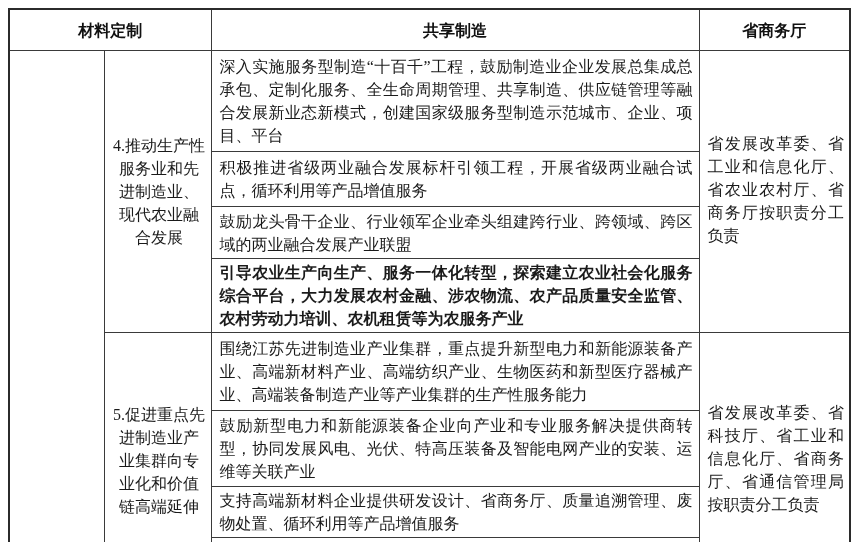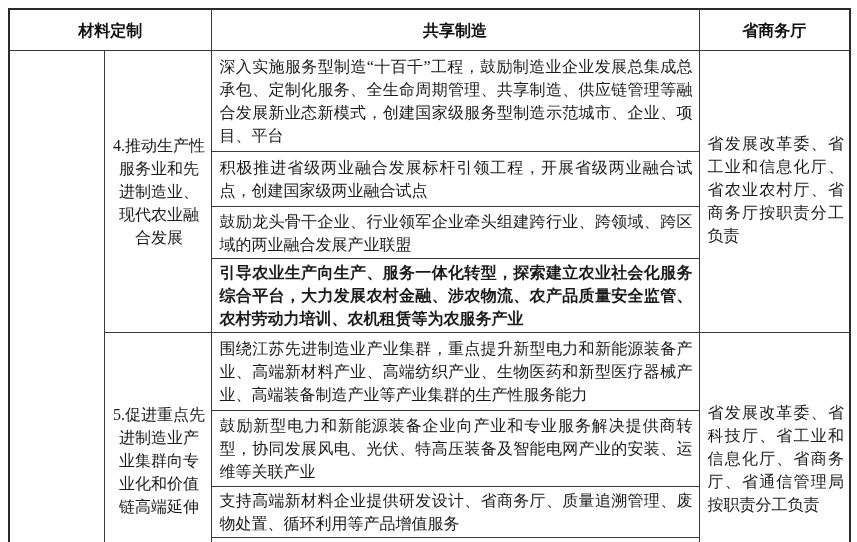--- a/index.html
+++ b/index.html
@@ -85,21 +85,21 @@
         <td class="header-cell">省商务厅</td>
       </tr>
 
       <tr>
         <td class="category-cell" rowspan="8"></td>
         <td class="task-cell" rowspan="4">4.推动生产性服务业和先进制造业、现代农业融合发展</td>
         <td class="measure-cell" style="height:96px;">深入实施服务型制造“十百千”工程，鼓励制造业企业发展总集成总承包、定制化服务、全生命周期管理、共享制造、供应链管理等融合发展新业态新模式，创建国家级服务型制造示范城市、企业、项目、平台</td>
         <td class="unit-cell" rowspan="4">省发展改革委、省工业和信息化厅、省农业农村厅、省商务厅按职责分工负责</td>
       </tr>
       <tr>
-        <td class="measure-cell" style="height:50px;">积极推进省级两业融合发展标杆引领工程，开展省级两业融合试点，创建国家级两业融合试点</td>
+        <td class="measure-cell" style="height:50px;">积极推进省级两业融合发展标杆引领工程，开展省级两业融合试点，循环利用等产品增值服务</td>
       </tr>
       <tr>
         <td class="measure-cell" style="height:47px;">鼓励龙头骨干企业、行业领军企业牵头组建跨行业、跨领域、跨区域的两业融合发展产业联盟</td>
       </tr>
       <tr>
         <td class="measure-cell" style="height:69px;font-weight:bold;">引导农业生产向生产、服务一体化转型，探索建立农业社会化服务综合平台，大力发展农村金融、涉农物流、农产品质量安全监管、农村劳动力培训、农机租赁等为农服务产业</td>
       </tr>
 
       <tr>
         <td class="task-cell" rowspan="4">5.促进重点先进制造业产业集群向专业化和价值链高端延伸</td>

